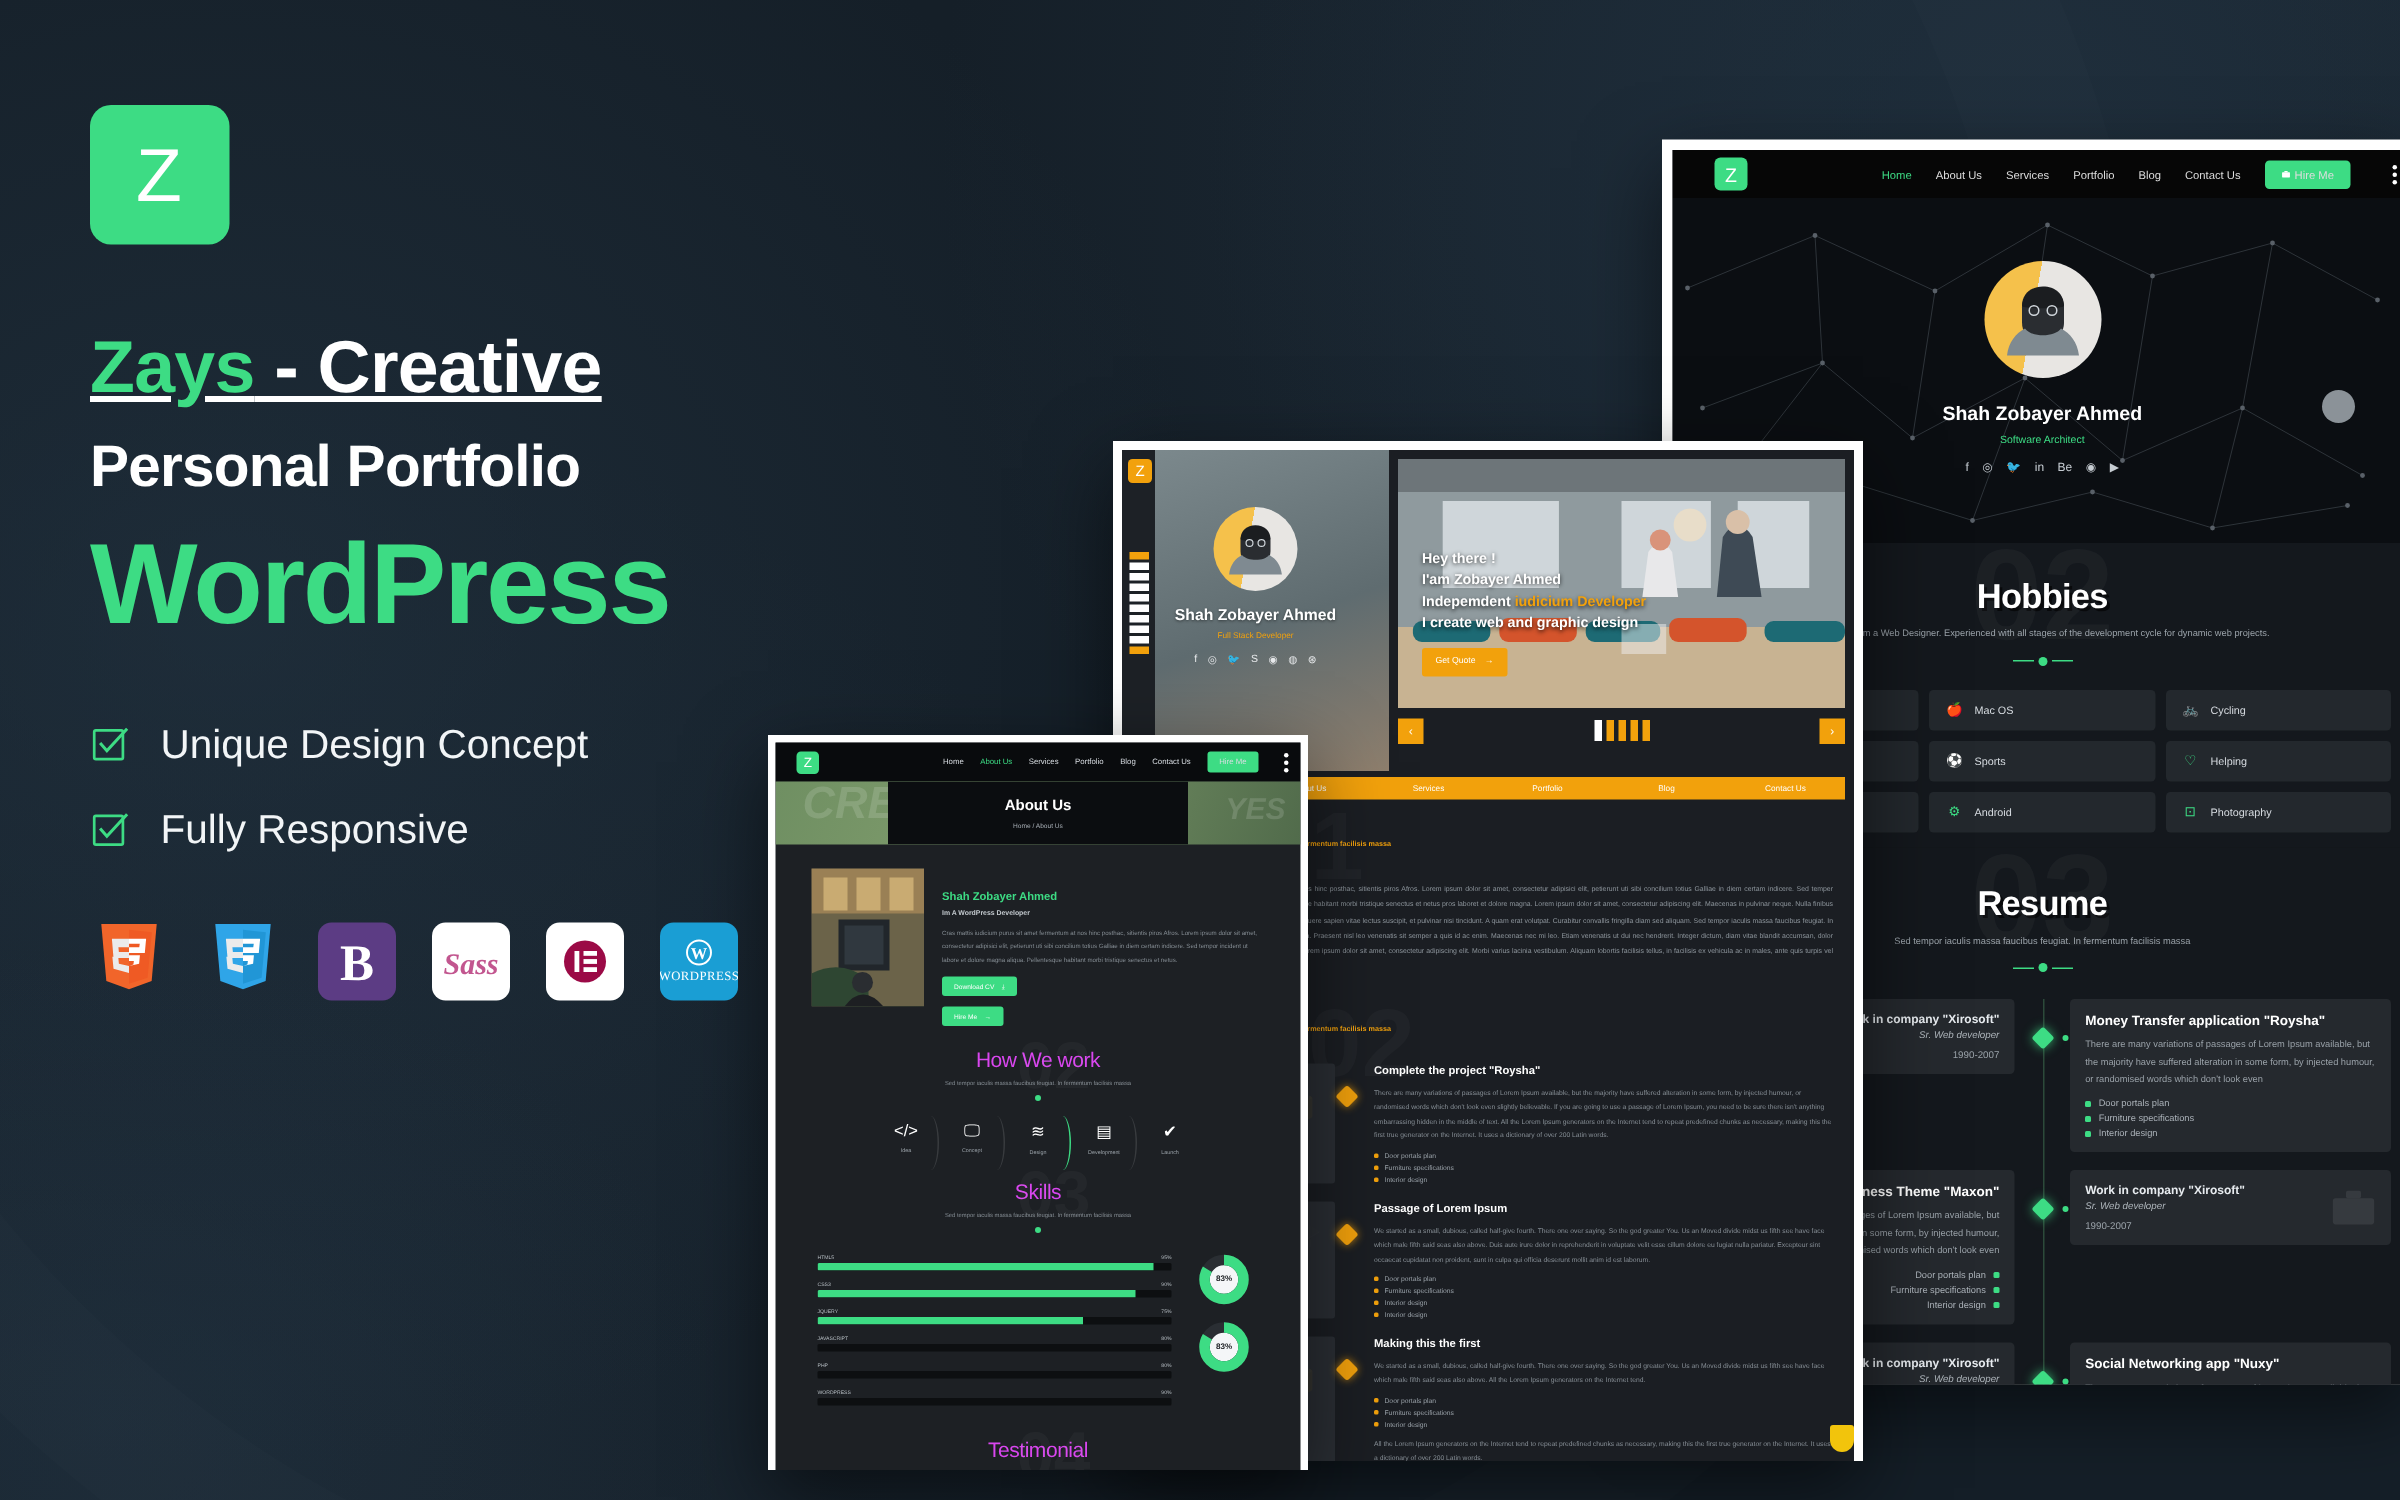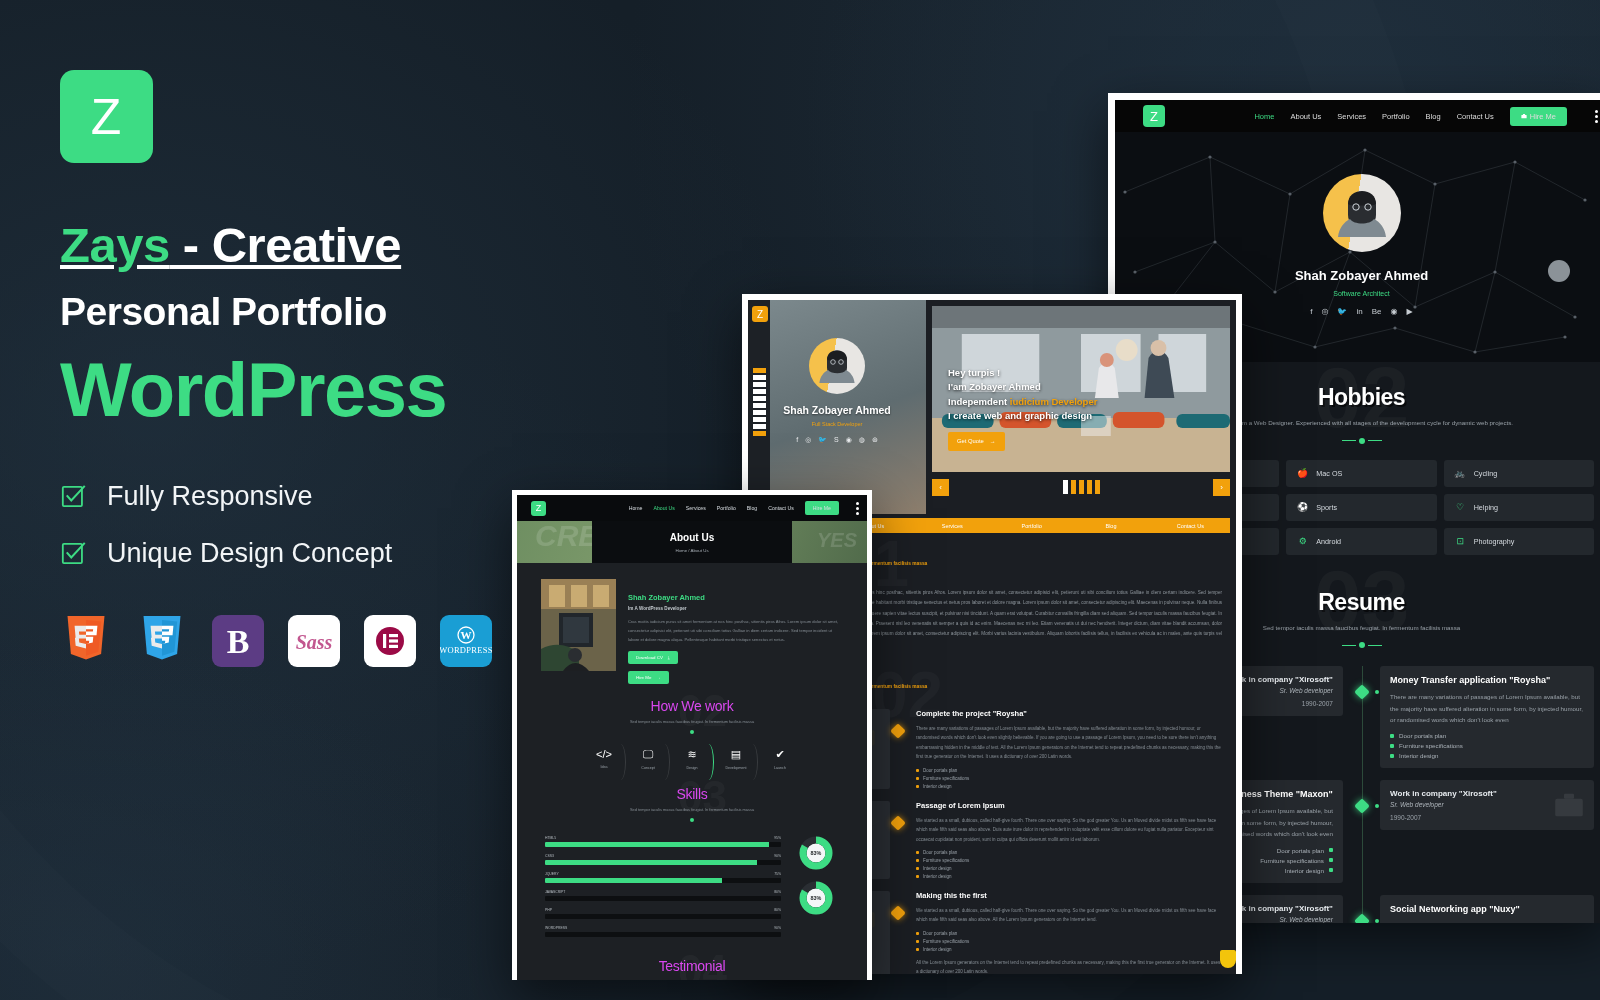--- a/index.html
+++ b/index.html
@@ -262,30 +262,30 @@
     </div>
 
     <div class="features">
       <div class="feat">
         <span class="chk">
           <svg width="27" height="27" viewBox="0 0 24 24" fill="none" stroke="#3ddc84" stroke-width="1.6">
               <rect x="2.5" y="3.5" width="17" height="17" rx="1"></rect>
               <polyline points="6,11 10,15.5 22,2.5" stroke-width="1.8"></polyline>
             </svg>
         </span>
-        <span class="feat-label">Fully Responsive</span>
+        <span class="feat-label">Unique Design Concept</span>
       </div>
       <div class="feat">
         <span class="chk">
           <svg width="27" height="27" viewBox="0 0 24 24" fill="none" stroke="#3ddc84" stroke-width="1.6">
               <rect x="2.5" y="3.5" width="17" height="17" rx="1"></rect>
               <polyline points="6,11 10,15.5 22,2.5" stroke-width="1.8"></polyline>
             </svg>
         </span>
-        <span class="feat-label">Unique Design Concept</span>
+        <span class="feat-label">Fully Responsive</span>
       </div>
     </div>
 
     <div class="tech-row">
       <span class="tech">
         <svg width="44" height="50" viewBox="0 0 40 46">
             <path d="M3 0h34l-3.1 35L20 40 6.1 35z" fill="#f1652a"></path>
             <path d="M20 3.6v33L31.4 33 34 5z" fill="#ef5a24"></path>
             <path d="M20 9h10.5l-.8 8.8H20v-3.6h6.3l.3-2.1H20zm0 16.8 6.2-1.4.5-5.3H20v3.6h3l-.3 2.2-2.7.9z" fill="#fff"></path>
             <path d="M20 9H9.5l1 11.8H20v-3.6h-6.2l-.3-3H20zm0 16.8-6.2-1.4-.4-4.3H9.8l.7 7.3 9.5 2.6z" fill="#ebebeb"></path>
@@ -610,21 +610,21 @@
               <rect x="126" y="108" width="50" height="14" rx="6" fill="#1d6a74"></rect>
               <rect x="182" y="106" width="52" height="16" rx="6" fill="#d4542c"></rect>
               <rect x="246" y="108" width="54" height="14" rx="6" fill="#1d6a74"></rect>
               <path d="M218 52 q10-16 20 0 l6 40 h-30z" fill="#3e4a55"></path>
               <circle cx="228" cy="42" r="8" fill="#d9c0a8"></circle>
               <path d="M168 62 q8-12 16 0 l4 30h-24z" fill="#e8e8ea"></path>
               <circle cx="176" cy="54" r="7" fill="#d9937a"></circle>
               <rect x="150" y="110" width="30" height="20" fill="#f0f0f0" opacity=".5"></rect>
             </svg>
             <div class="m2-hero-txt">
-              <div>Hey turpis !</div>
+              <div>Hey there !</div>
               <div>I'am Zobayer Ahmed</div>
               <div><span>Indepemdent </span><span class="or">iudicium Developer</span></div>
               <div>I create web and graphic design</div>
               <span class="btn-or">
                   <em style="font-style:normal">Get Quote</em>
                   <em style="font-style:normal">→</em>
                 </span>
             </div>
           </div>
           <div class="m2-ctrl">

